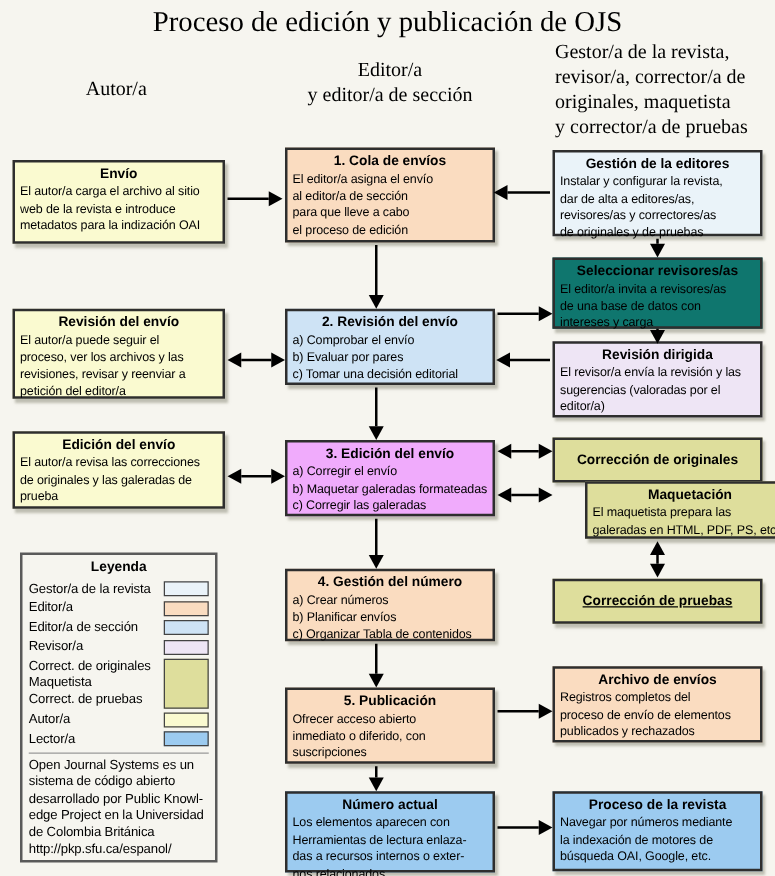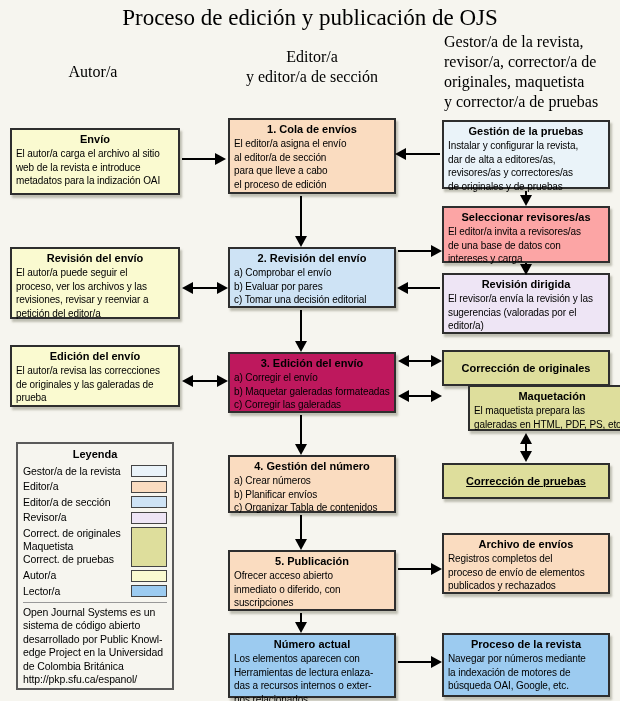--- a/index.html
+++ b/index.html
@@ -103,21 +103,21 @@
 al editor/a de sección
 para que lleve a cabo
 el proceso de edición</div>
   </div>
   <div class="box" id="b-rev2" style="background-color: rgb(206, 227, 245);">
     <div class="t">2. Revisión del envío</div>
     <div class="b">a) Comprobar el envío
 b) Evaluar por pares
 c) Tomar una decisión editorial</div>
   </div>
-  <div class="box" id="b-edi3" style="background-color: #be185d;">
+  <div class="box" id="b-edi3" style="background-color: #f0abfc;">
     <div class="t">3. Edición del envío</div>
     <div class="b">a) Corregir el envío
 b) Maquetar galeradas formateadas
 c) Corregir las galeradas</div>
   </div>
   <div class="box" id="b-ges4" style="background-color: rgb(250, 220, 192);">
     <div class="t">4. Gestión del número</div>
     <div class="b">a) Crear números
 b) Planificar envíos
 c) Organizar Tabla de contenidos</div>
@@ -130,27 +130,27 @@
   </div>
   <div class="box" id="b-num" style="background-color: rgb(156, 203, 240);">
     <div class="t">Número actual</div>
     <div class="b">Los elementos aparecen con
 Herramientas de lectura enlaza-
 das a recursos internos o exter-
 nos relacionados</div>
   </div>
 
   <div class="box" id="b-gesrev" style="background-color: rgb(234, 243, 249);">
-    <div class="t">Gestión de la pruebas</div>
+    <div class="t">Gestión de la editores</div>
     <div class="b">Instalar y configurar la revista,
 dar de alta a editores/as,
 revisores/as y correctores/as
 de originales y de pruebas</div>
   </div>
-  <div class="box" id="b-selrev" style="background-color: #fca5a5;">
+  <div class="box" id="b-selrev" style="background-color: #0f766e;">
     <div class="t">Seleccionar revisores/as</div>
     <div class="b">El editor/a invita a revisores/as
 de una base de datos con
 intereses y carga</div>
   </div>
   <div class="box" id="b-revdir" style="background-color: rgb(238, 229, 245);">
     <div class="t">Revisión dirigida</div>
     <div class="b">El revisor/a envía la revisión y las
 sugerencias (valoradas por el
 editor/a)</div>

